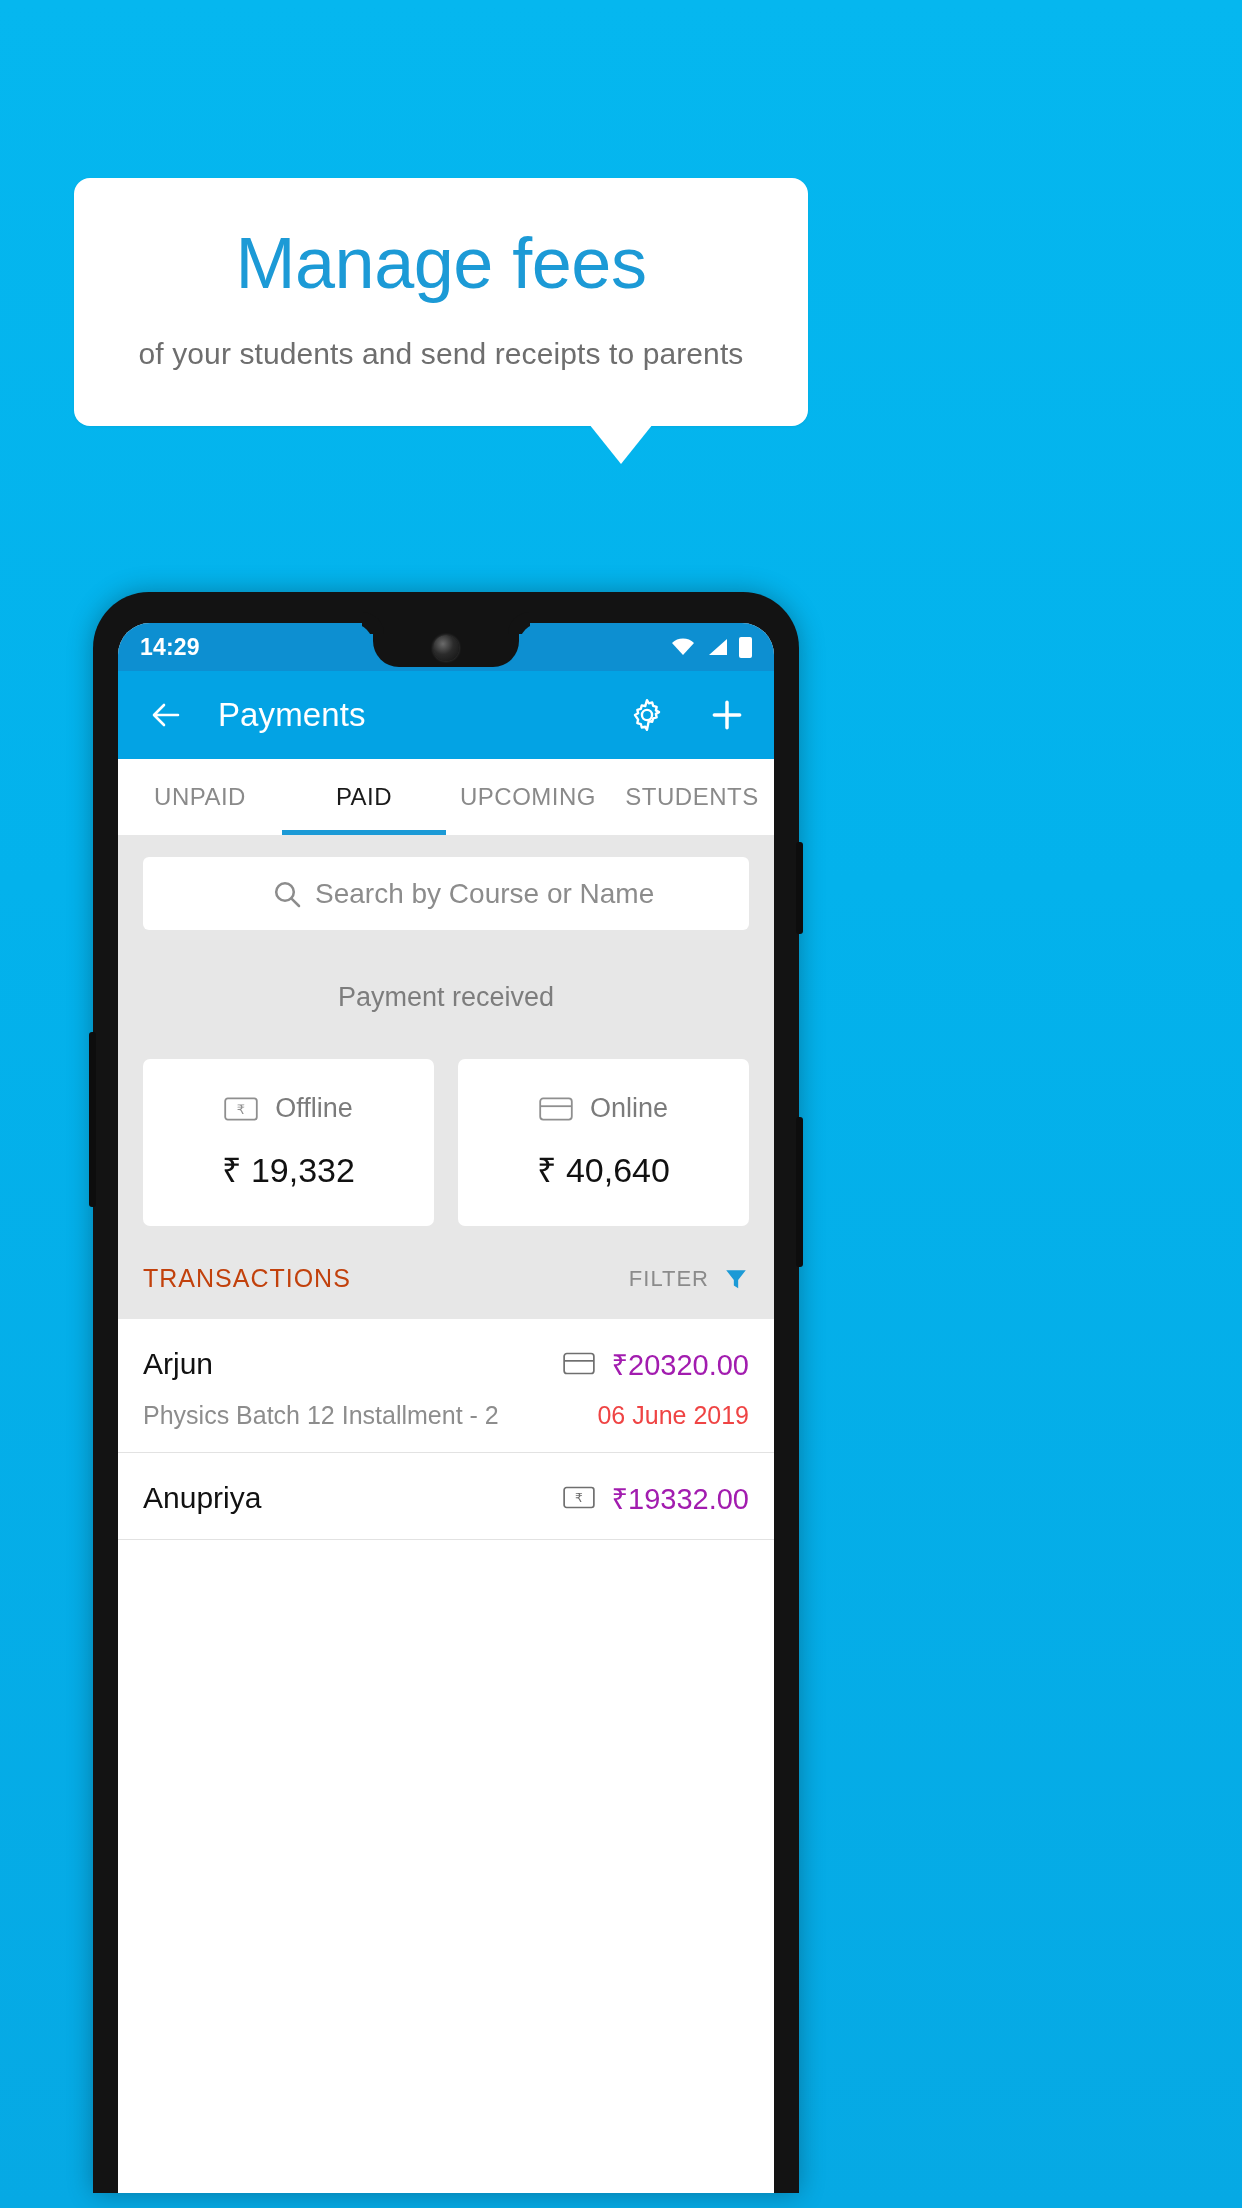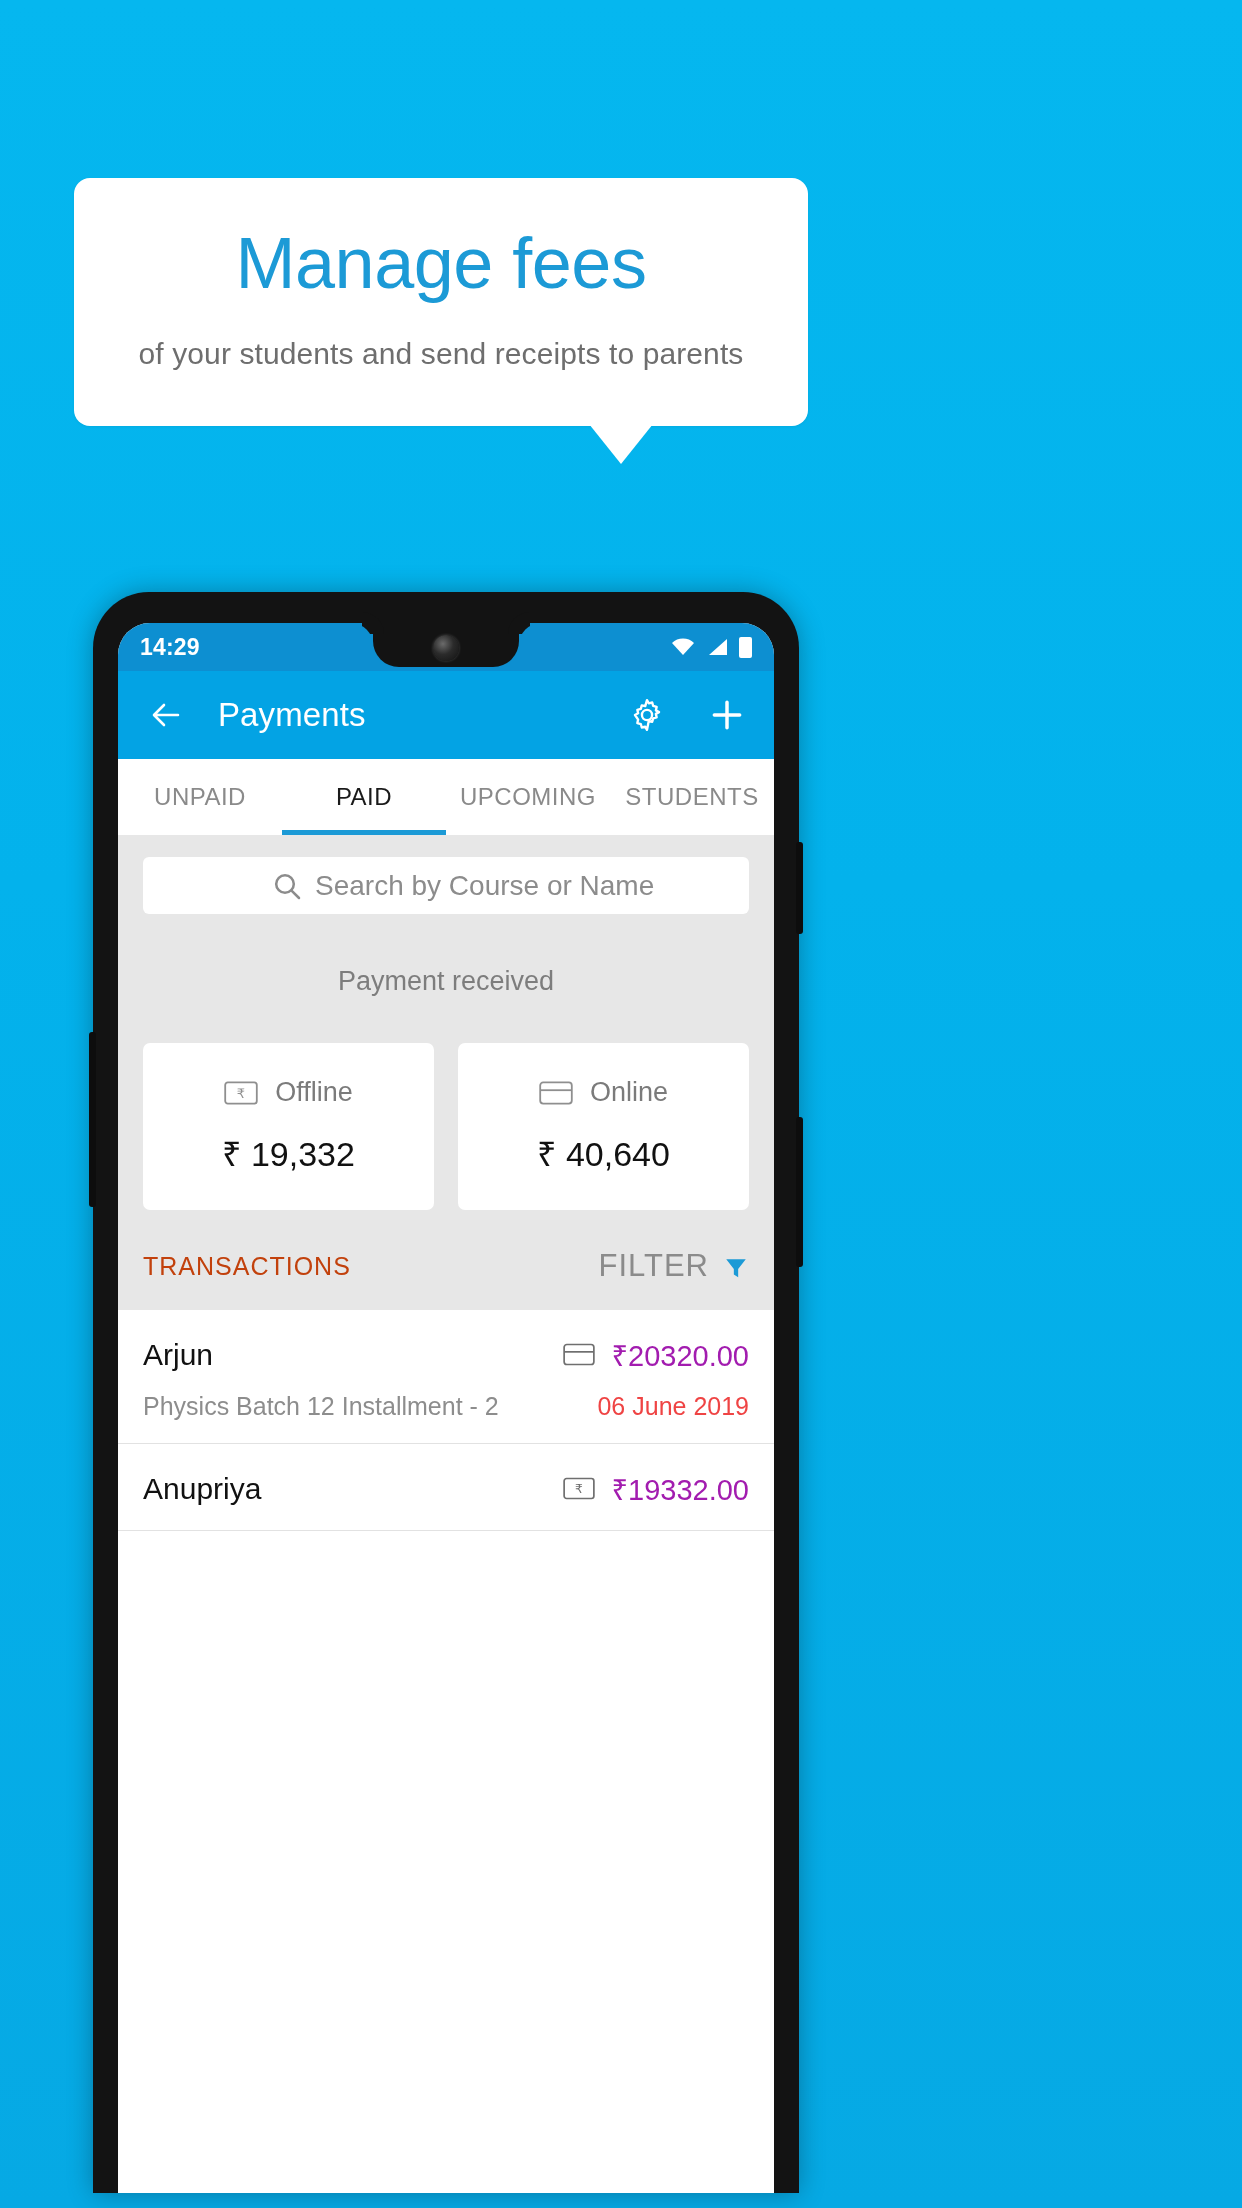--- a/index.html
+++ b/index.html
@@ -160,21 +160,21 @@
     background:#1c9ad6;
   }
 
   
   .content{
     background:#e7e7e7;
     padding:0;
   }
   .search-wrap{ padding:22px 25px 0 25px; }
   .search-bar{
-    height:57px;
+    height:73px;
     background:#fff;
     border-radius:6px;
     display:flex; align-items:center;
     padding-left:130px;
     position:relative;
     cursor:text;
   }
   .search-icon{
     position:absolute;
     left:128px; top:50%;
@@ -218,21 +218,21 @@
   .mcard-amount{ color:#111; font-size:34px; margin-top:22px; }
 
   .tx-head{
     display:flex; align-items:center;
     padding:38px 25px 26px 25px;
   }
   .tx-head-left{ color:#c2410c; font-size:25px; letter-spacing:1px; }
   .tx-head-right{
     margin-left:auto;
     display:flex; align-items:center; gap:14px;
-    color:#8b8b8b; font-size:31px; letter-spacing:1px;
+    color:#8b8b8b; font-size:22px; letter-spacing:1px;
     cursor:pointer;
   }
   .filter-icon{ width:26px; height:26px; }
 
   .tx-list{ background:#fff; }
   .tx-row{
     padding:25px 25px 22px 25px;
     border-bottom:1px solid #e2e2e2;
     cursor:pointer;
   }

